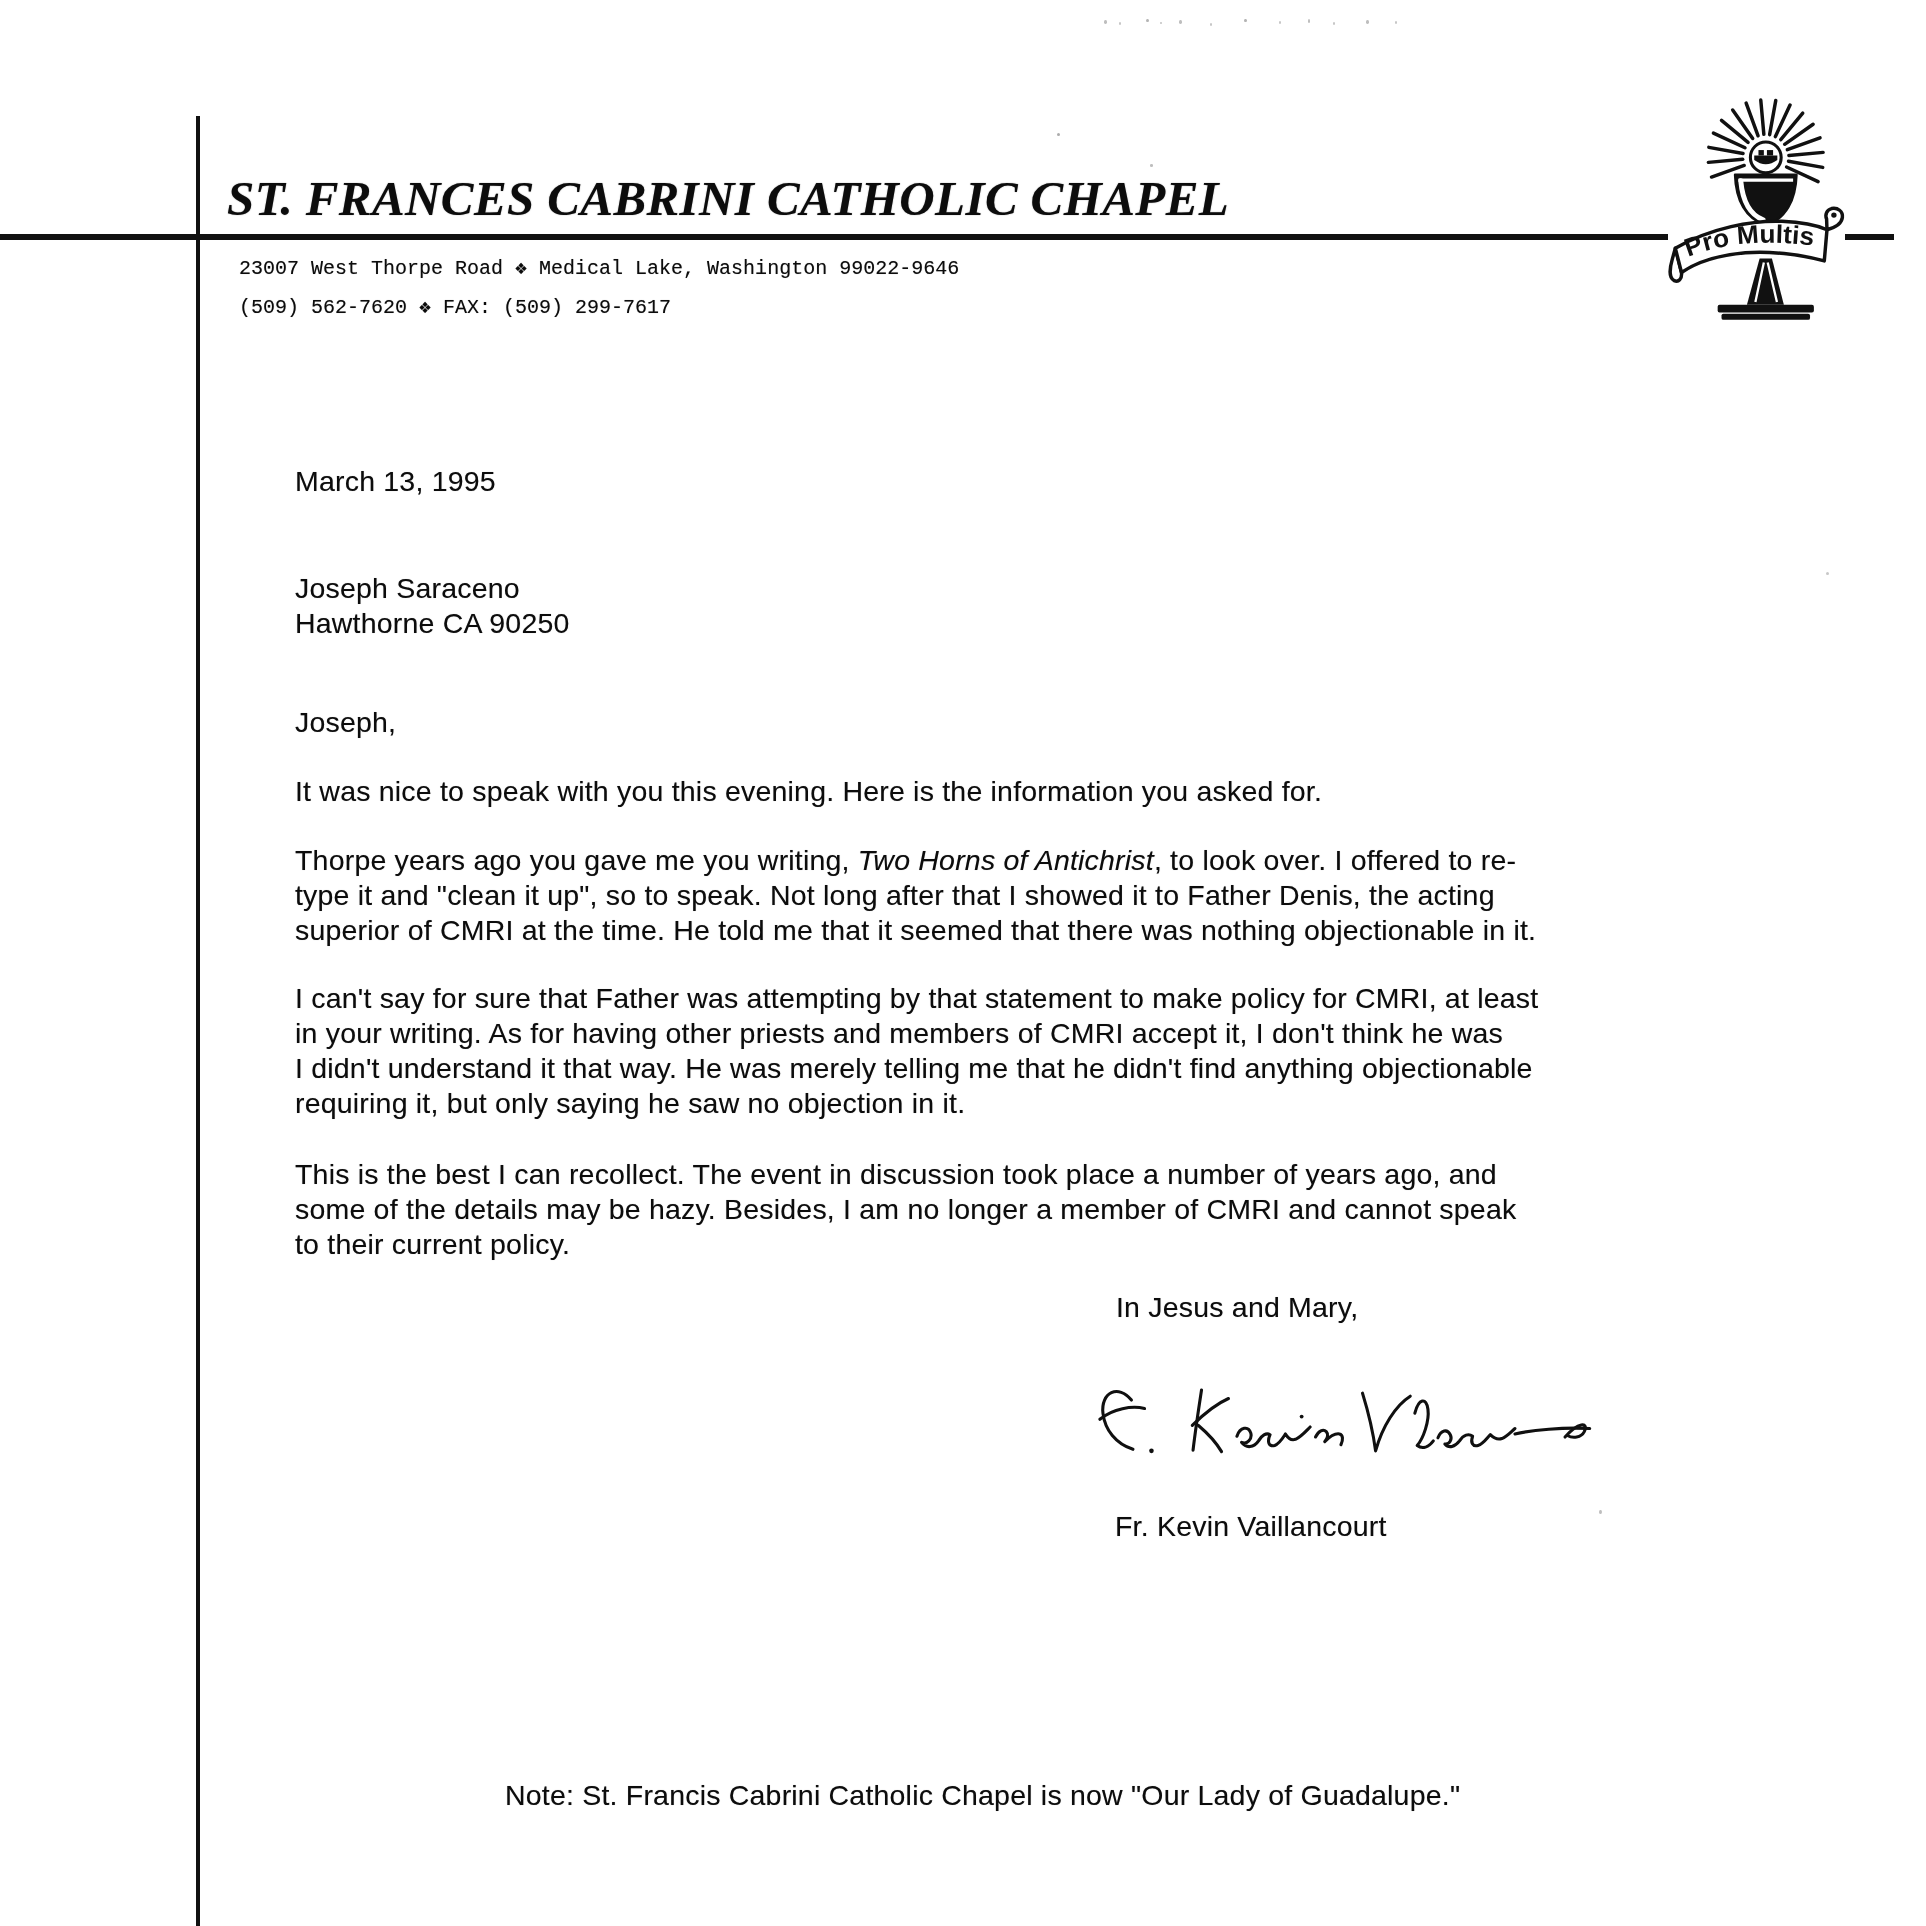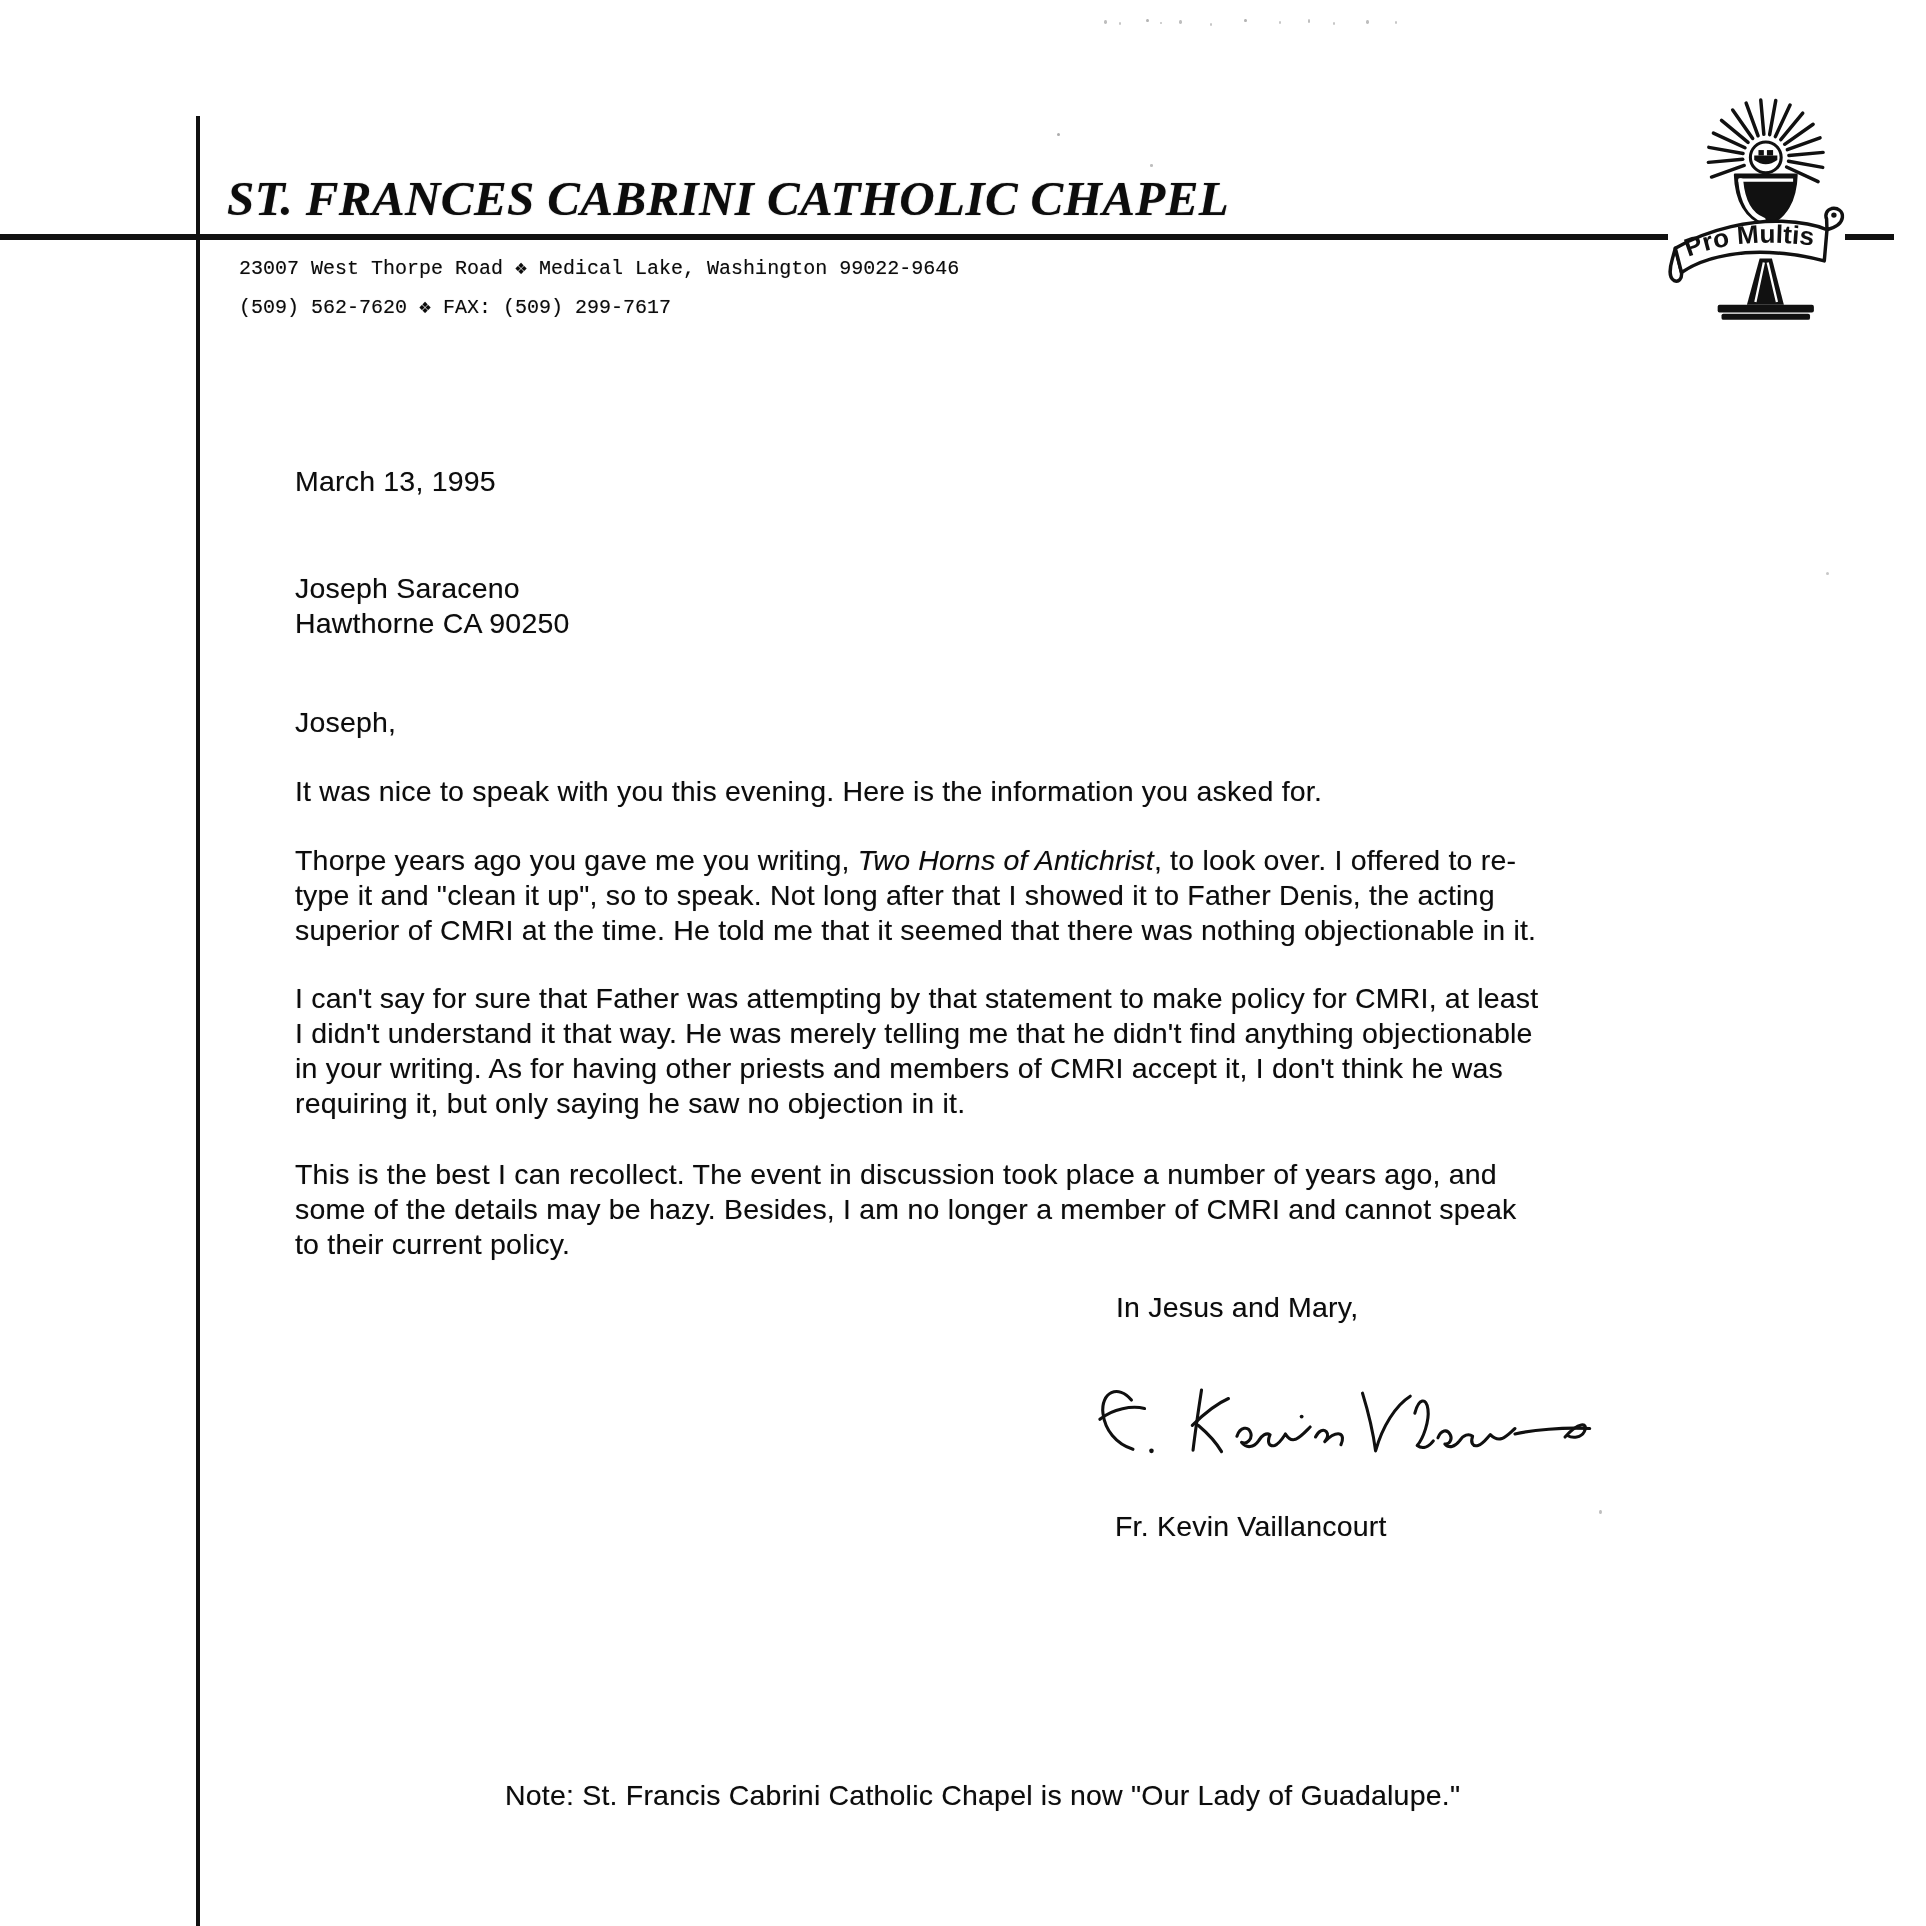--- a/index.html
+++ b/index.html
@@ -147,22 +147,22 @@
         <div class="para">
           <div class="line"><span>It was nice to speak with you this evening. Here is the information you asked for.</span></div>
         </div>
         <div class="para">
           <div class="line"><span>Thorpe years ago you gave me you writing, </span><em>Two Horns of Antichrist</em><span>, to look over. I offered to re-</span></div>
           <div class="line"><span>type it and "clean it up", so to speak. Not long after that I showed it to Father Denis, the acting</span></div>
           <div class="line"><span>superior of CMRI at the time. He told me that it seemed that there was nothing objectionable in it.</span></div>
         </div>
         <div class="para">
           <div class="line"><span>I can't say for sure that Father was attempting by that statement to make policy for CMRI, at least</span></div>
+          <div class="line"><span>in your writing. As for having other priests and members of CMRI accept it, I don't think he was</span></div>
           <div class="line"><span>I didn't understand it that way. He was merely telling me that he didn't find anything objectionable</span></div>
-          <div class="line"><span>in your writing. As for having other priests and members of CMRI accept it, I don't think he was</span></div>
           <div class="line"><span>requiring it, but only saying he saw no objection in it.</span></div>
         </div>
         <div class="para">
           <div class="line"><span>This is the best I can recollect. The event in discussion took place a number of years ago, and</span></div>
           <div class="line"><span>some of the details may be hazy. Besides, I am no longer a member of CMRI and cannot speak</span></div>
           <div class="line"><span>to their current policy.</span></div>
         </div>
       </div>
     <div class="closing">In Jesus and Mary,</div>
   </div>

